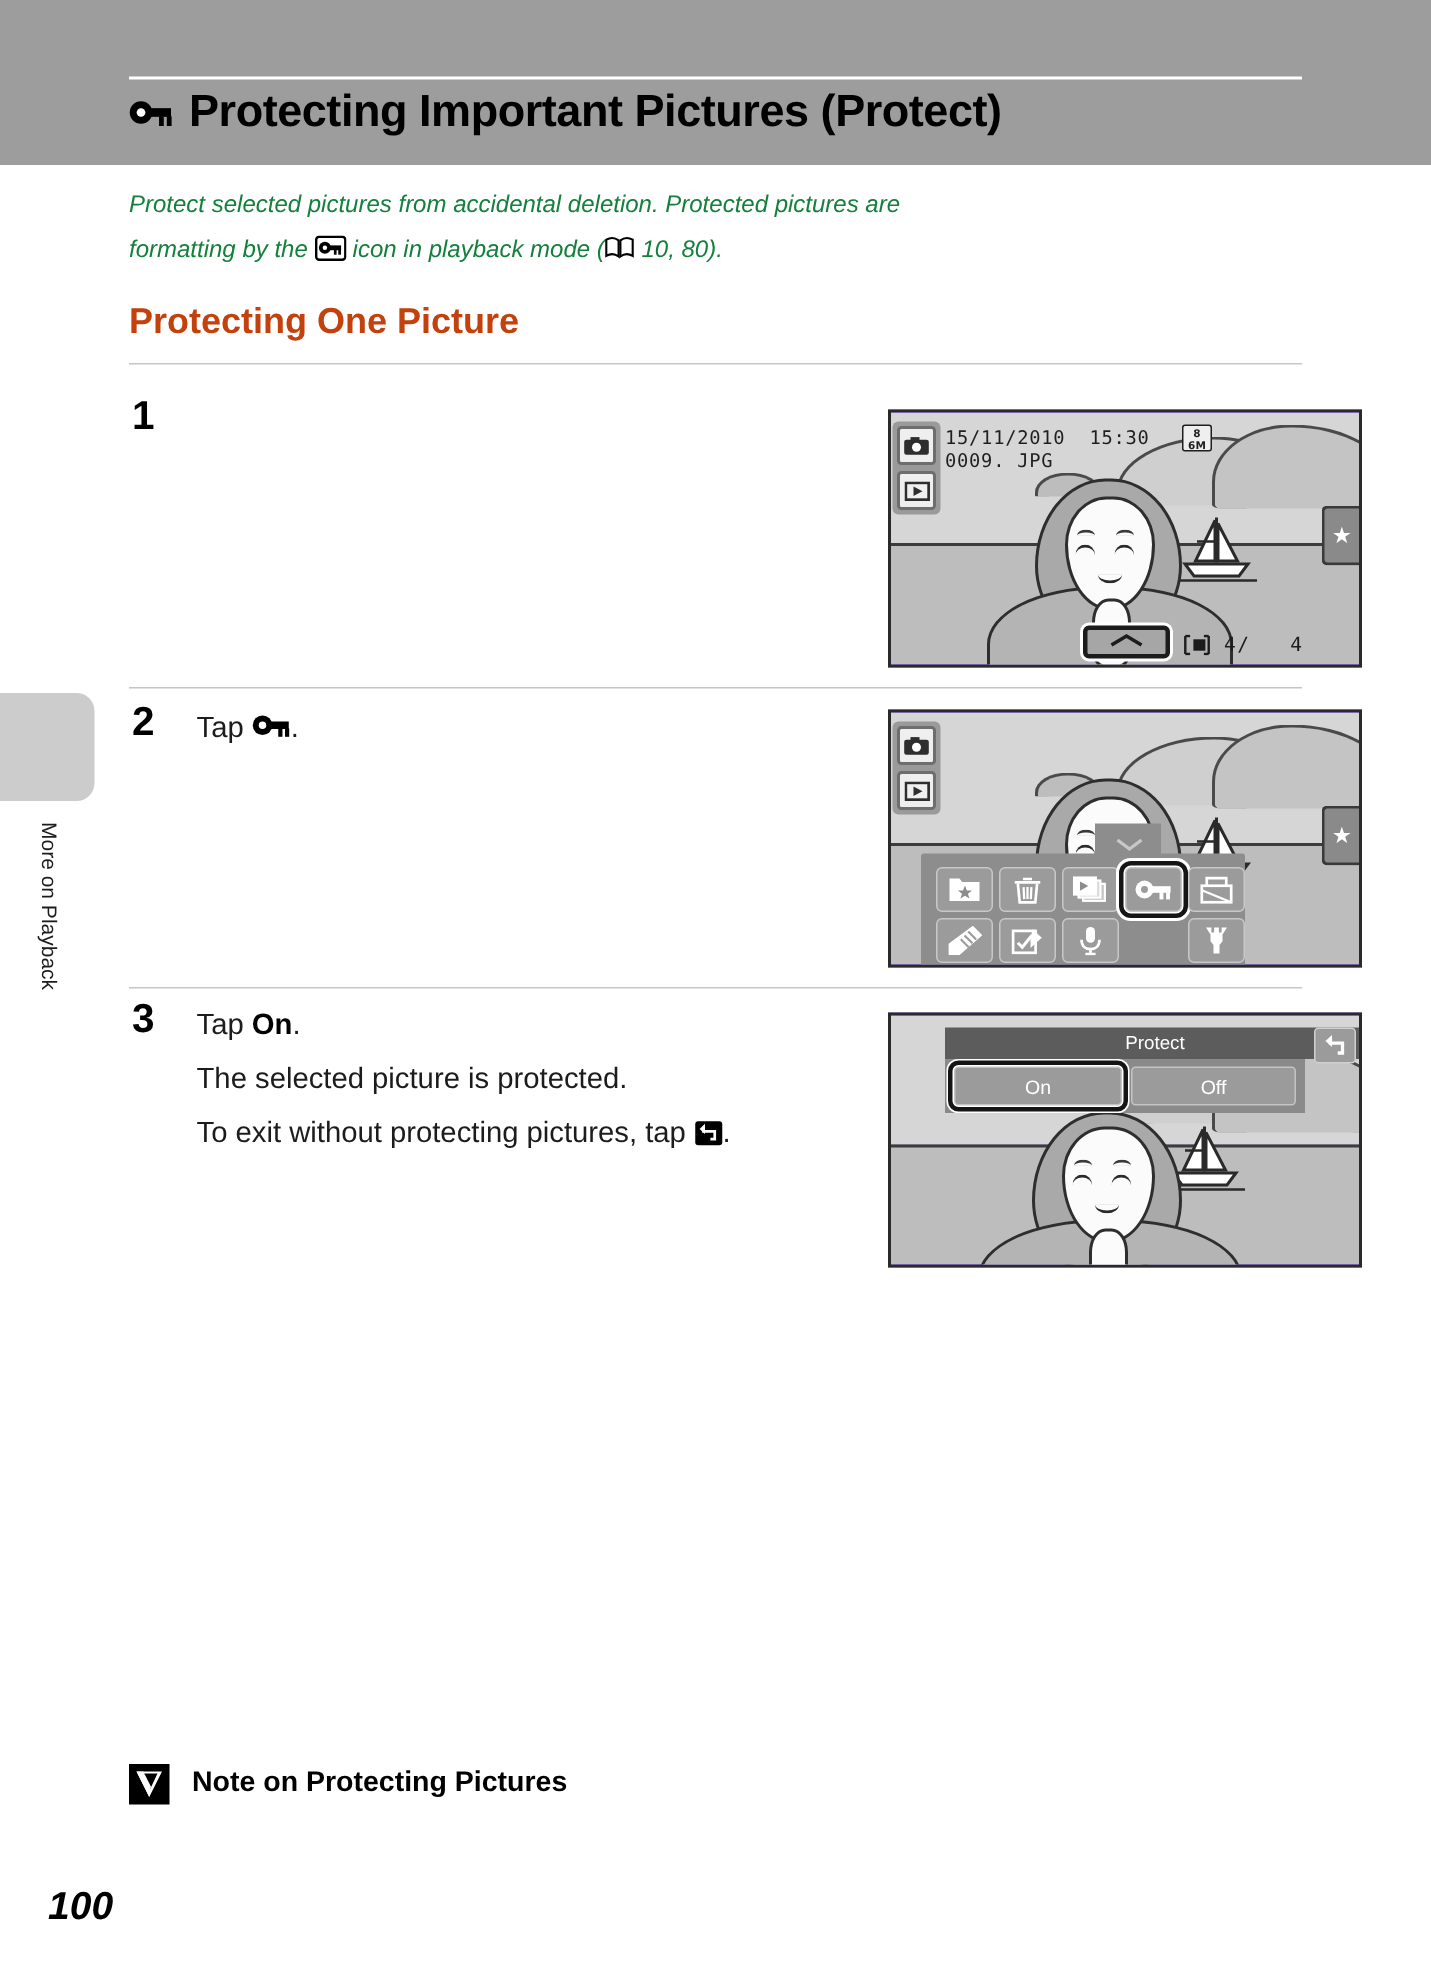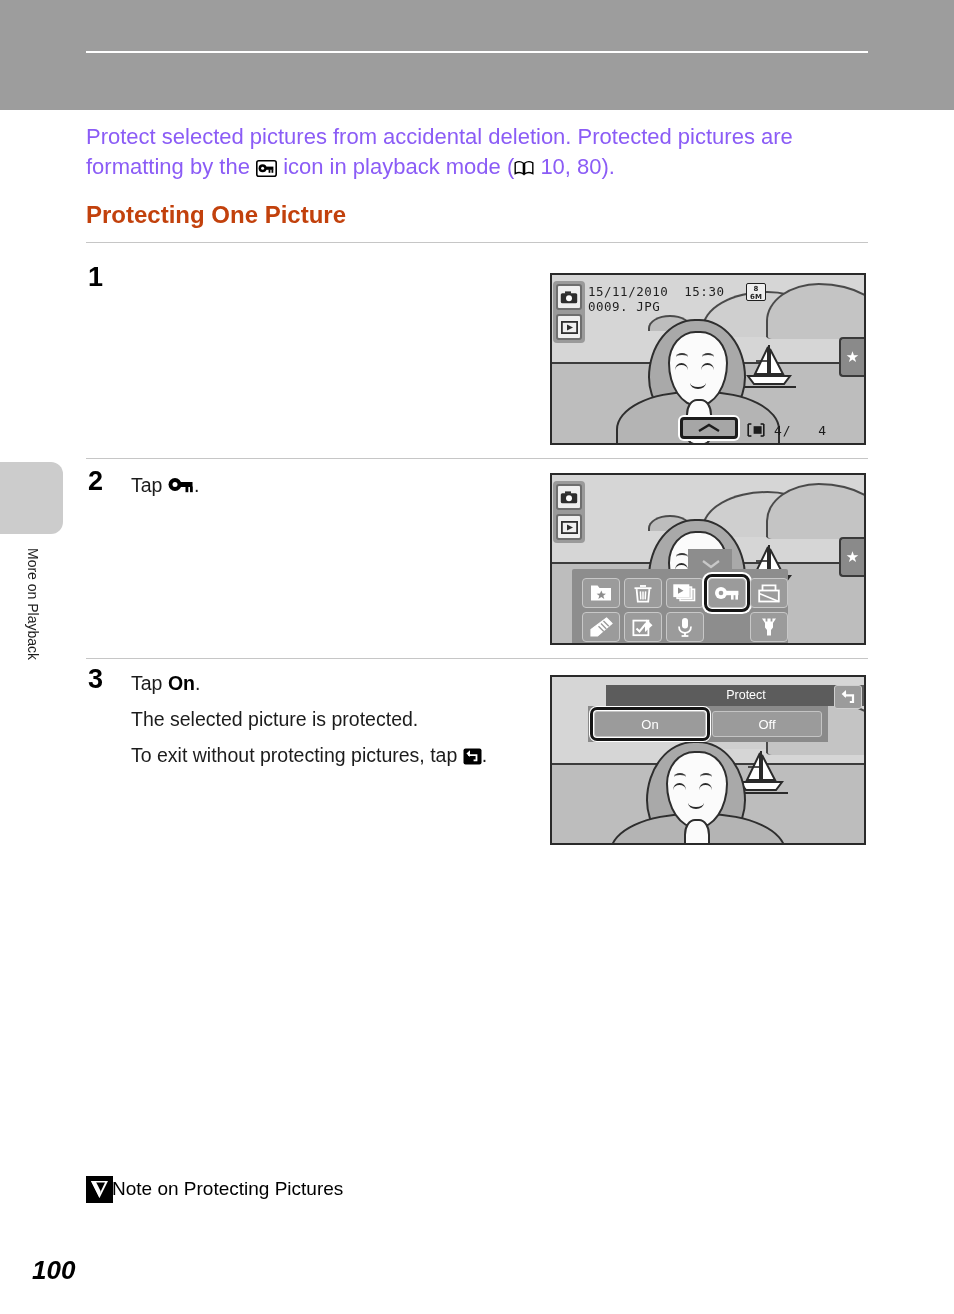--- a/index.html
+++ b/index.html
@@ -24,21 +24,21 @@
   .header-title {
     position: absolute; left: 86px; top: 58px; width: 800px;
     font-size: 30px; font-weight: bold; color: #000;
     letter-spacing: -0.3px; white-space: nowrap;
   }
   .header-title .keyicon { display: inline-block; vertical-align: -2px; margin-right: 10px; }
 
   
   .intro {
     position: absolute; left: 86px; top: 122px; width: 760px;
-    font-size: 22px; line-height: 30px; color: #8b5cf6;
+    font-size: 16px; line-height: 30px; color: #15803d; font-style: italic;
   }
   .intro .ic { display: inline-block; vertical-align: -3px; }
 
   
   .sec-head {
     position: absolute; left: 86px; top: 201px;
     font-size: 24px; font-weight: bold; color: #c2410c;
   }
 
   
@@ -52,21 +52,21 @@
     position: absolute; font-size: 27px; font-weight: bold; color: #000;
   }
   .step-body {
     position: absolute; font-size: 19.5px; line-height: 30px; color: #1c1c1c;
   }
   .step-body b { font-weight: bold; color: #000; }
 
   
   .lcd {
     position: absolute; width: 316px; height: 172px;
-    border: 2px solid #2a2a2a; background: #8b5cf6; overflow: hidden;
+    border: 2px solid #2a2a2a; background: #8b5cf6; overflow: hidden; margin-left: 42px;
   }
   .sky   { position:absolute; left:0; top:0; width:100%; height:52%; background:#d6d6d6; }
   .sea   { position:absolute; left:0; top:52%; width:100%; height:48%; background:#bdbdbd; }
   .horizon { position:absolute; left:0; top:52%; width:100%; height:2px; background:#3c3c3c; }
 
   .hill {
     position:absolute; background:#c9c9c9; border:2px solid #4a4a4a;
   }
   .hill-a {
     left:150px; top:16px; width:120px; height:46px;
@@ -208,40 +208,51 @@
     writing-mode: vertical-rl;
   }
 
   
   .note-icon {
     position:absolute; left:86px; top:1176px; width:27px; height:27px;
     background:#000; color:#fff; font-size:19px; font-weight:bold;
     text-align:center; line-height:25px;
   }
   .note-title {
-    position:absolute; left:112px; top:1178px;
-    font-size:19px; font-weight:normal; color:#000;
+    position:absolute; left:128px; top:1178px;
+    font-size:19px; font-weight:bold; color:#000;
   }
   .note-text {
     position:absolute; left:86px; top:1212px; width:790px;
     font-size:17px; line-height:25px; color:#2b2b2b;
   }
   .page-num {
     position:absolute; left:32px; top:1255px;
     font-size:26px; font-style:italic; font-weight:bold; color:#000;
   }
   .bookicon { display:inline-block; vertical-align:-2px; }
 </style>
 </head>
 <body>
 
 <div class="page">
 
   <div class="header-band"></div>
   <div class="header-rule"></div>
+  <div class="header-title">
+    <span class="keyicon">
+      <svg width="30" height="22" viewBox="0 0 30 22">
+        <circle cx="8" cy="11" r="7.5" fill="#000"></circle>
+        <circle cx="8" cy="11" r="2.9" fill="#fff"></circle>
+        <rect x="13" y="8.1" width="15" height="5.8" fill="#000"></rect>
+        <rect x="20" y="13.5" width="3.2" height="6.5" fill="#000"></rect>
+        <rect x="25.2" y="13.5" width="3.2" height="6.5" fill="#000"></rect>
+      </svg>
+    </span><span>Protecting Important Pictures (Protect)</span>
+  </div>
 
   <div class="intro">
     <span>Protect selected pictures from accidental deletion. Protected pictures are</span><br>
     <span>formatting by the</span>
     <span class="ic">
       <svg width="21" height="17" viewBox="0 0 21 17">
         <rect x="0.8" y="0.8" width="19.4" height="15.4" rx="2" fill="#fff" stroke="#000" stroke-width="1.6"></rect>
         <circle cx="6.6" cy="8.2" r="4" fill="#000"></circle>
         <circle cx="6.6" cy="8.2" r="1.5" fill="#fff"></circle>
         <rect x="9.4" y="6.6" width="8" height="3.2" fill="#000"></rect>
@@ -511,21 +522,21 @@
       <div class="body-shirt" style="left:58px; top:136px; width:176px; height:62px;"></div>
       <div class="face" style="left:114px; top:74px; width:62px; height:78px;"></div>
       <div class="brow" style="left:122px; top:96px;"></div>
       <div class="brow" style="left:148px; top:96px;"></div>
       <div class="eye" style="left:121px; top:106px;"></div>
       <div class="eye" style="left:147px; top:106px;"></div>
       <div class="mouth" style="left:136px; top:126px;"></div>
       <div class="hand" style="left:132px; top:142px; width:26px; height:46px;"></div>
     </div>
 
-    <div class="dlg-title" style="left:54px; top:8px; width:280px; height:21px;">Protect</div>
+    <div class="dlg-title" style="left:36px; top:8px; width:280px; height:21px;">Protect</div>
     <div class="dlg-row" style="left:36px; top:29px; width:240px; height:36px;"></div>
     <div class="dlg-btn sel" style="left:42px; top:34px; width:112px; height:26px;">On</div>
     <div class="dlg-btn" style="left:160px; top:34px; width:110px; height:26px;">Off</div>
     <div class="dlg-back" style="left:282px; top:8px;">
       <svg width="20" height="17" viewBox="0 0 20 17">
         <path d="M7 3.2 L7 6.4 L15 6.4 L15 13 L11.8 13" fill="none" stroke="#fff" stroke-width="2.2"></path>
         <path d="M8 1 L3.6 5 L8 9 Z" fill="#fff"></path>
       </svg>
     </div>
   </div>

